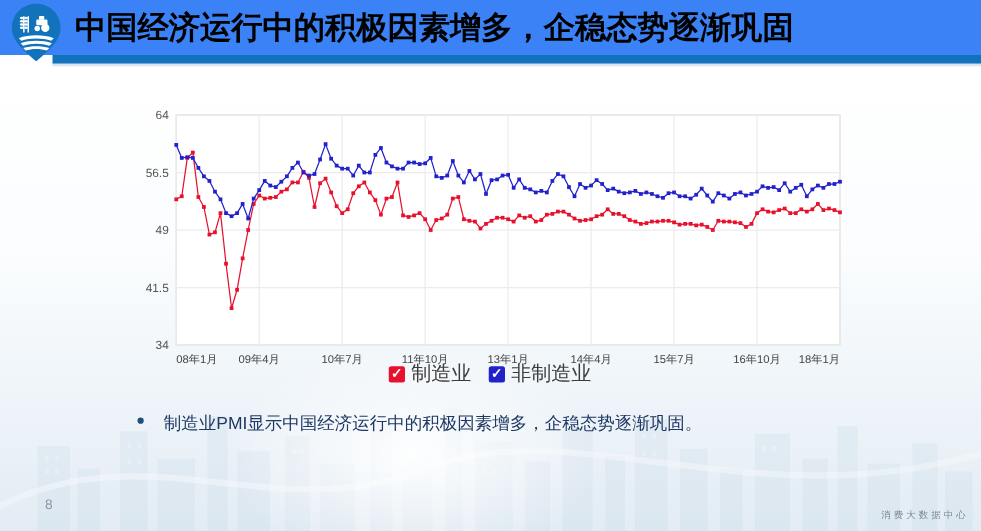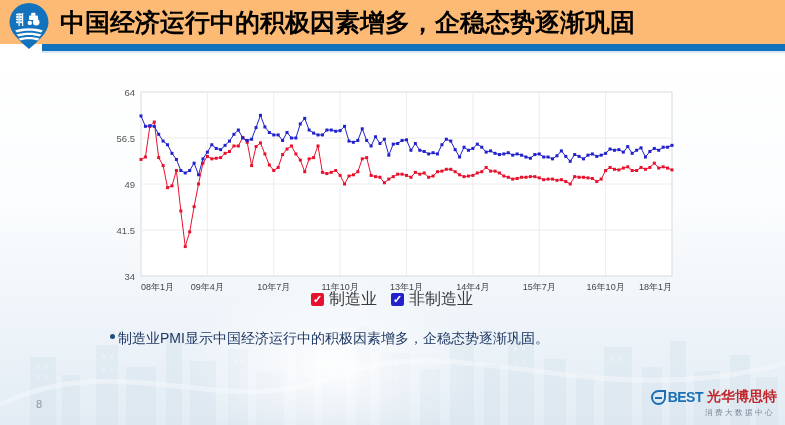--- a/index.html
+++ b/index.html
@@ -17,21 +17,21 @@
     position: absolute; left: 0; top: 0;
     width: 785px; height: 425px;
     background: #ffffff;
     overflow: hidden;
   }
 
   
   #header {
     position: absolute; left: 0; top: 0;
     width: 785px; height: 44px;
-    background: #fdba74;
+    background: #3b82f6;
   }
   #logo-pin {
     position: absolute; left: 7px; top: 2px;
     width: 44px; height: 48px;
   }
   #title {
     position: absolute; left: 60px; top: 5px;
     width: 700px; height: 36px;
     font-size: 25px;
     font-weight: bold;
@@ -95,21 +95,21 @@
   .legend-label {
     font-size: 16px;
     color: #3b3b3b;
     white-space: nowrap;
   }
 
   
   #bullet-row {
     position: absolute; left: 110px; top: 328px;
     width: 600px;
-    display: flex; align-items: baseline; gap: 3px;
+    display: flex; align-items: baseline; gap: 16px;
   }
   #bullet-dot {
     width: 5px; height: 5px; border-radius: 50%;
     background: #1f4e79; flex: 0 0 auto;
     position: relative; top: -4px;
   }
   #bullet-text {
     font-size: 14px; color: #1f3864;
     line-height: 20px; white-space: nowrap;
   }
@@ -144,21 +144,21 @@
     font-size: 14px; font-weight: bold; color: #1b6fb5;
     letter-spacing: -.5px;
   }
   #brand-cn {
     font-size: 14px; font-weight: bold; color: #c0272d;
     margin-left: 2px; letter-spacing: 0px;
   }
   #brand-sub {
     font-size: 7.5px; color: #7a8694;
     letter-spacing: 2.5px;
-    margin-top: 2px; padding-right: 2px;
+    margin-top: 19px; padding-right: 2px;
   }
 </style>
 </head>
 <body>
 
 <div id="slide">
 
   <div id="body-bg">
     <svg id="skyline" viewBox="0 0 785 120" preserveAspectRatio="none">
       <g fill="#c9d9e6" opacity=".5">
@@ -548,21 +548,16 @@
       </div>
     </div>
 
   <div id="bullet-row">
     <span id="bullet-dot"></span>
     <span id="bullet-text">制造业PMI显示中国经济运行中的积极因素增多，企稳态势逐渐巩固。</span>
   </div>
 
   <div id="page-no">8</div>
   <div id="brand">
-    <div id="brand-main">
-      <span id="brand-b"></span>
-      <span id="brand-est">BEST</span>
-      <span id="brand-cn">光华博思特</span>
-    </div>
     <div id="brand-sub">消费大数据中心</div>
   </div>
 
 </div>
 
 </body></html>

